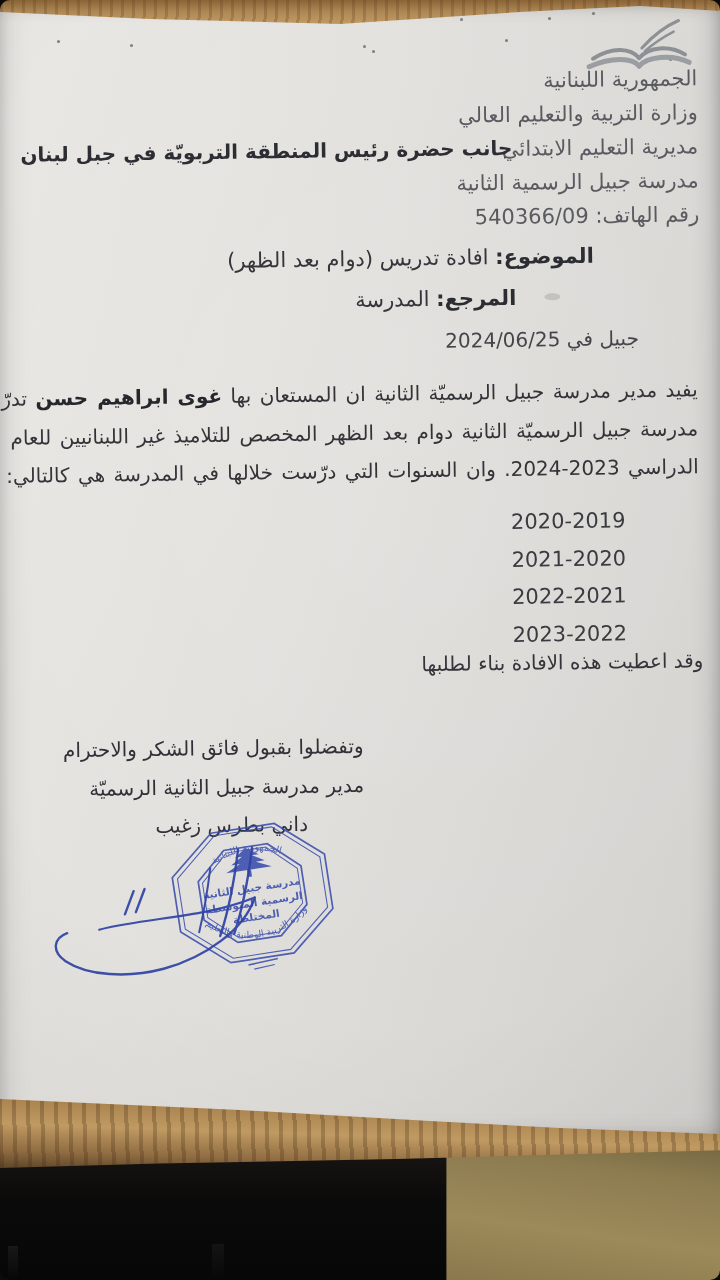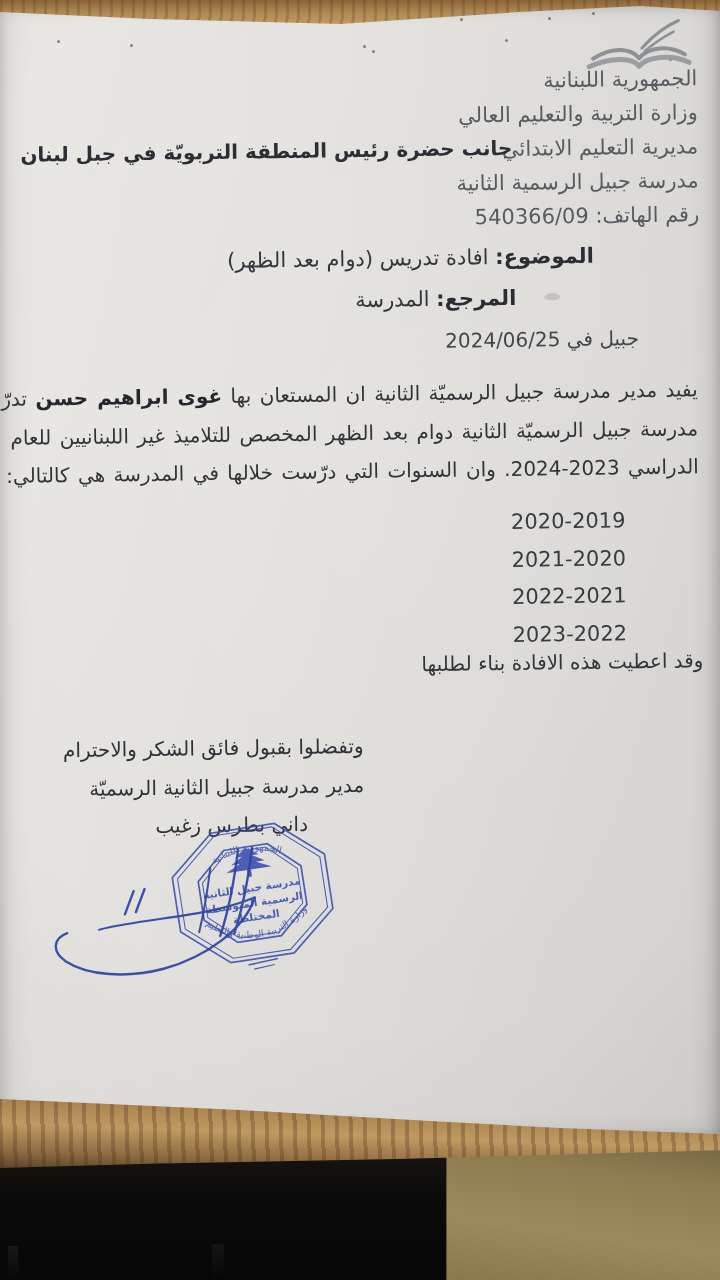--- a/index.html
+++ b/index.html
@@ -1,21 +1,21 @@
 <!DOCTYPE html>
 <html lang="ar"><head>
 <meta charset="utf-8">
 <style>
   html,body{margin:0;padding:0;}
   body{
     width:720px;height:1280px;overflow:hidden;position:relative;
     background:#0b0b0b;
     font-family:"DejaVu Sans",sans-serif;
   }
-  .canvas{position:absolute;inset:0;width:720px;height:1280px;overflow:hidden;}
+  .canvas{position:absolute;inset:0;width:720px;height:1280px;overflow:hidden;border-radius:10px;}
 
   
   .desk-wood-top{
     position:absolute;top:0;left:0;width:720px;height:36px;
     background:
       repeating-linear-gradient(92deg,rgba(90,60,30,.25) 0 3px,rgba(0,0,0,0) 3px 11px),
       linear-gradient(180deg,#8a6436 0%,#b08a56 35%,#c39c63 70%,#a57e4c 100%);
   }
   .floor-patch{
     position:absolute;left:432px;top:1128px;width:288px;height:152px;

